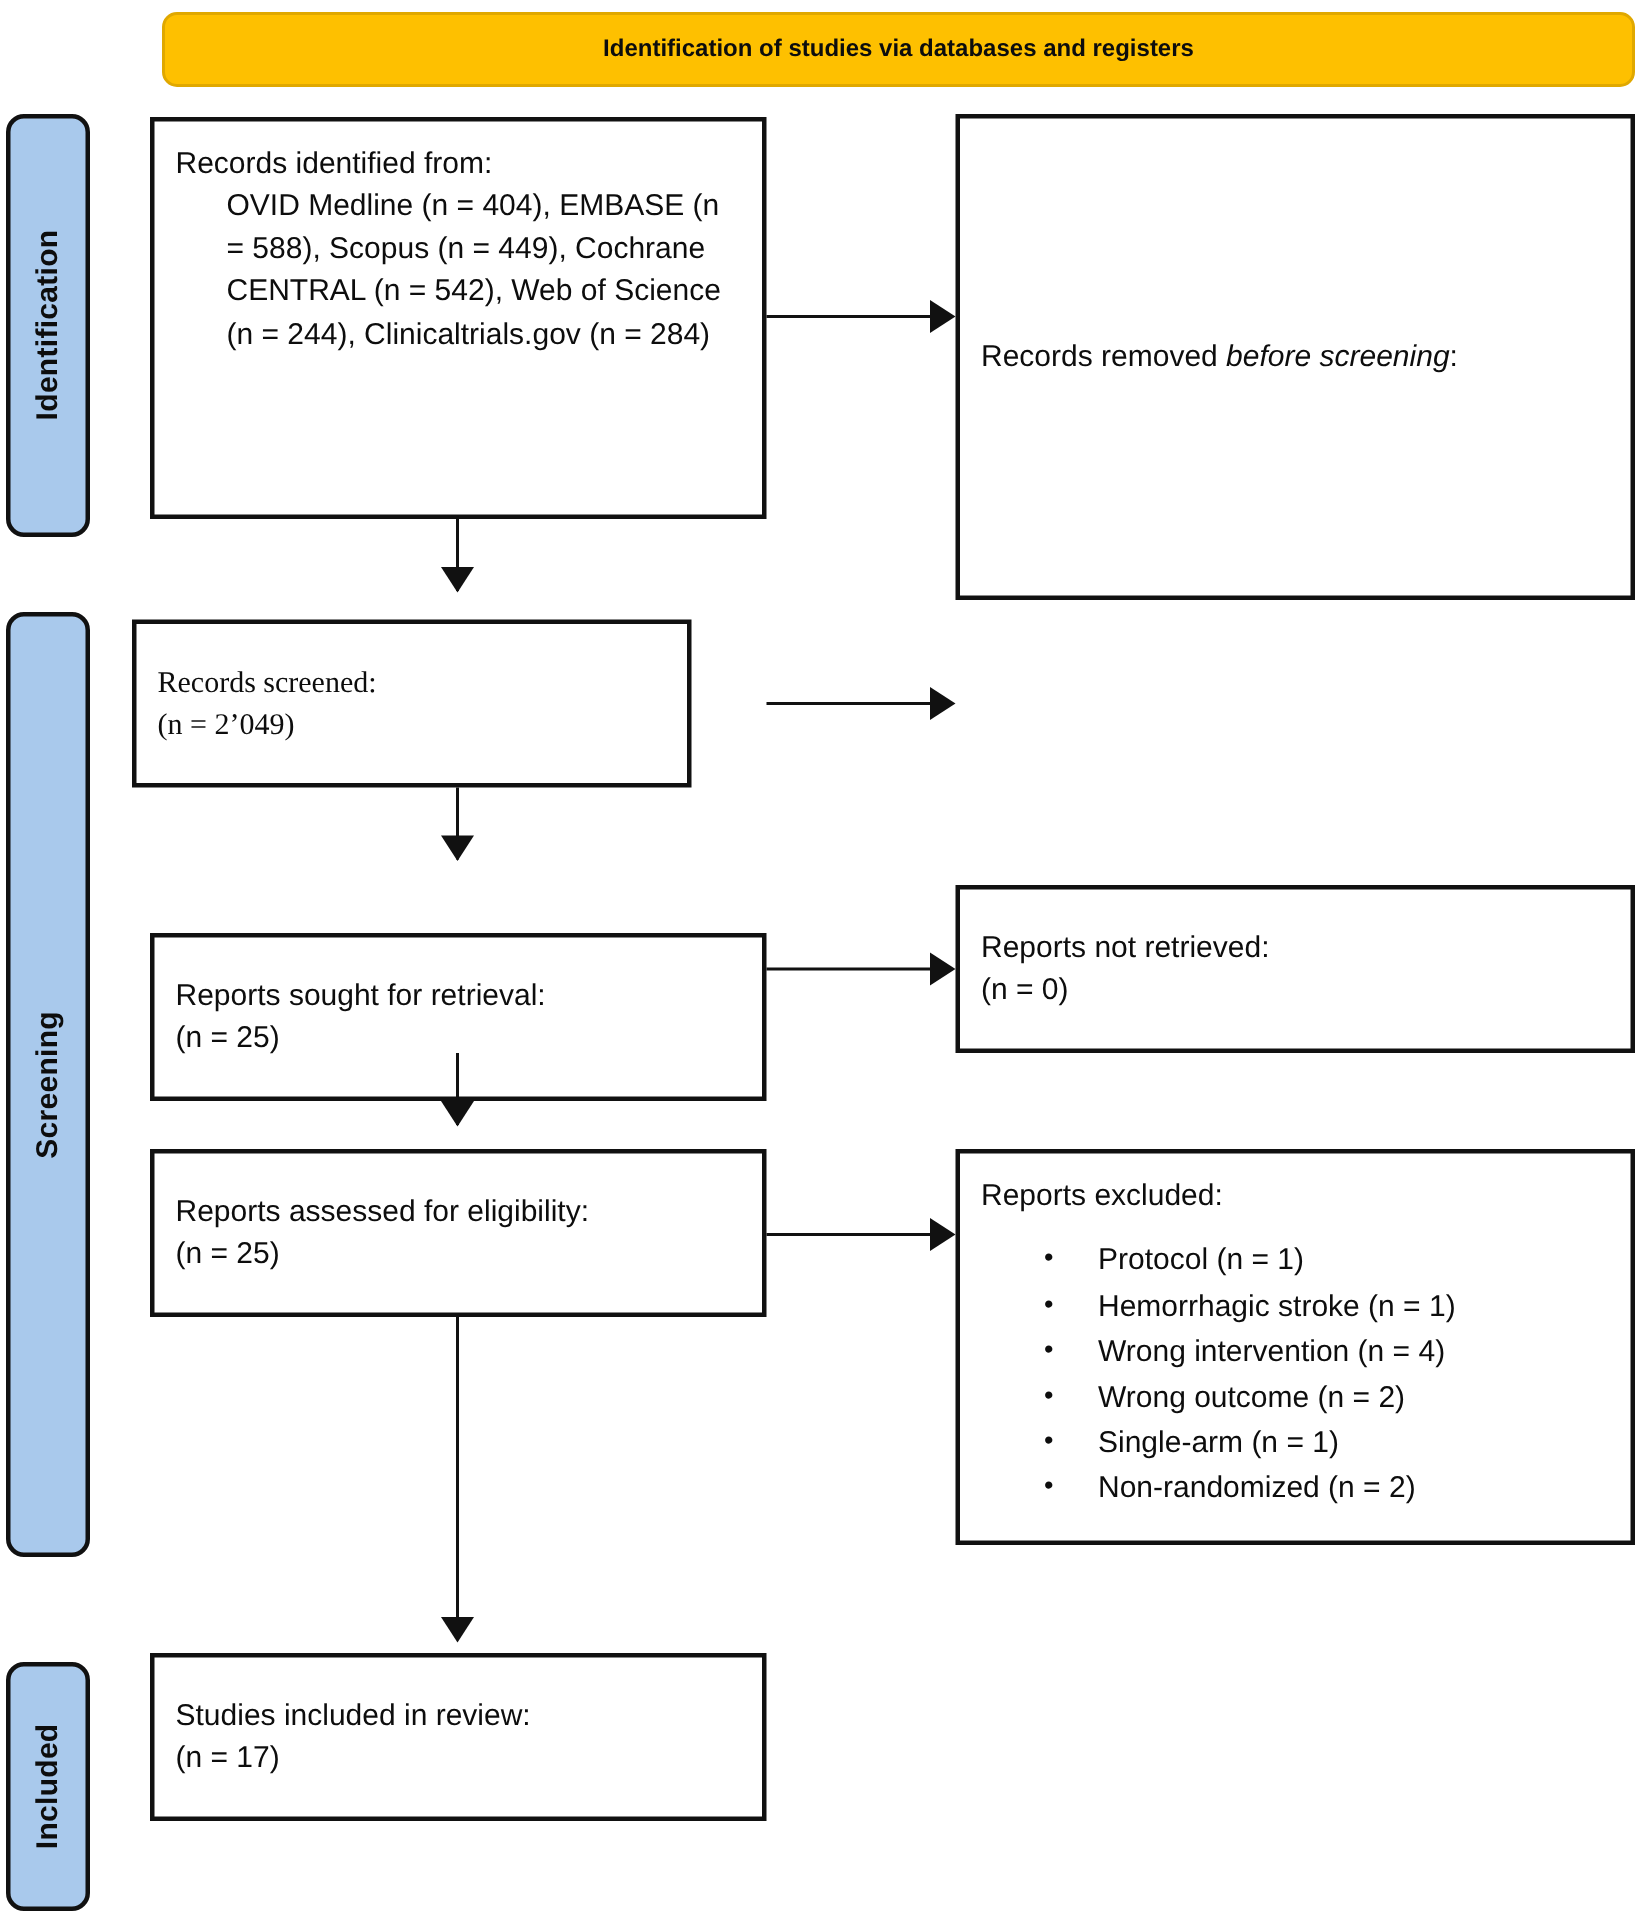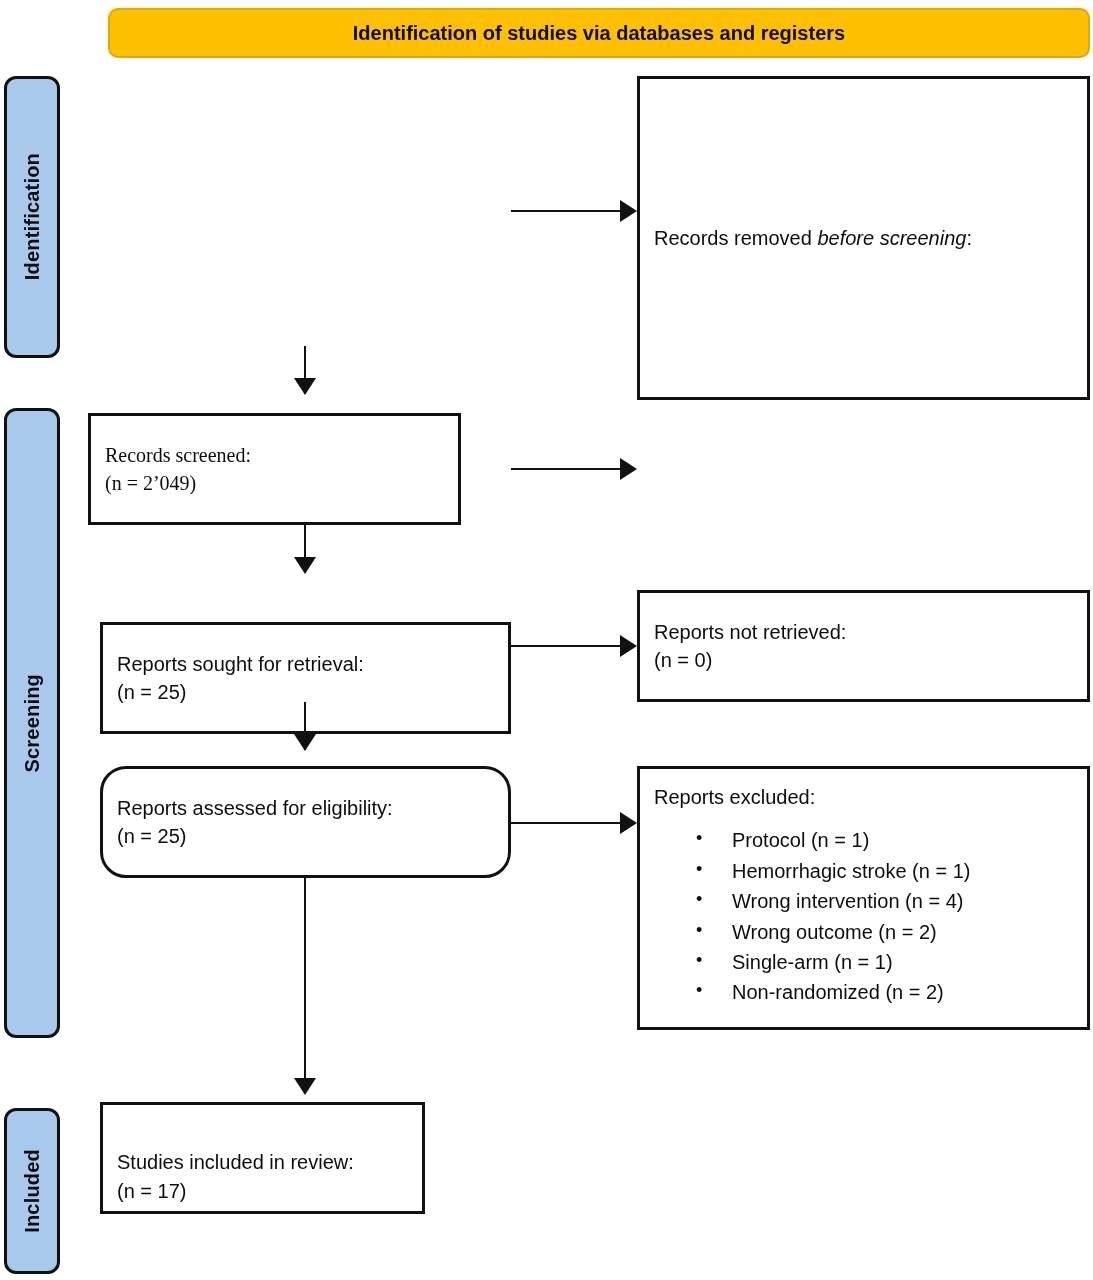--- a/index.html
+++ b/index.html
@@ -47,21 +47,21 @@
     box-sizing: border-box;
     background: #fec000;
     border: 2px solid #e0a800;
     border-radius: 10px;
     display: flex;
     align-items: center;
     justify-content: center;
   }
   .banner-text {
     font-weight: bold;
-    font-size: 20px;
+    font-size: 16px;
     color: #0d0d0d;
     text-align: center;
   }
 
   
   .flow-box {
     position: absolute;
     box-sizing: border-box;
     background: #ffffff;
     border: 3px solid #111111;
@@ -150,20 +150,26 @@
   </div>
 
   <div class="phase-tab" style="left:4px; top:1108px; width:56px; height:166px;">
     <span class="phase-label">Included</span>
   </div>
 
   <div class="banner" style="left:108px; top:8px; width:982px; height:50px;">
     <span class="banner-text">Identification of studies via databases and registers</span>
   </div>
 
+  <div class="flow-box align-top" style="left:100px; top:78px; width:411px; height:268px;">
+    <div class="box-text">
+      <span>Records identified from:</span>
+      <span class="indent">OVID Medline (n = 404), EMBASE (n = 588), Scopus (n = 449), Cochrane CENTRAL (n = 542), Web of Science (n = 244), Clinicaltrials.gov (n = 284)</span>
+    </div>
+  </div>
 
   <div class="flow-box" style="left:637px; top:76px; width:453px; height:324px;">
     <div class="box-text">
       <span>Records removed </span><span class="ital">before screening</span><span>:</span>
     </div>
   </div>
 
   <div class="conn-h" style="left:511px; top:210px; width:112px;"></div>
   <div class="arrow-right" style="left:620px; top:200px;"></div>
 
@@ -197,21 +203,21 @@
       <span>(n = 0)</span>
     </div>
   </div>
 
   <div class="conn-h" style="left:511px; top:645px; width:112px;"></div>
   <div class="arrow-right" style="left:620px; top:635px;"></div>
 
   <div class="conn-v" style="left:304px; top:702px; height:48px;"></div>
   <div class="arrow-down" style="left:294px; top:734px;"></div>
 
-  <div class="flow-box" style="left:100px; top:766px; width:411px; height:112px;border-radius:26px;">
+  <div class="flow-box" style="left:100px; top:766px; width:411px; height:112px;">
     <div class="box-text">
       <span>Reports assessed for eligibility:</span><br>
       <span>(n = 25)</span>
     </div>
   </div>
 
   <div class="flow-box align-top" style="left:637px; top:766px; width:453px; height:264px;">
     <div class="box-text">Reports excluded:</div>
     <ul class="excl-list">
       <li>
@@ -240,20 +246,20 @@
       </li>
     </ul>
   </div>
 
   <div class="conn-h" style="left:511px; top:822px; width:112px;"></div>
   <div class="arrow-right" style="left:620px; top:812px;"></div>
 
   <div class="conn-v" style="left:304px; top:878px; height:208px;"></div>
   <div class="arrow-down" style="left:294px; top:1078px;"></div>
 
-  <div class="flow-box" style="left:100px; top:1102px; width:325px; height:112px;justify-content:flex-end;">
+  <div class="flow-box" style="left:100px; top:1102px; width:411px; height:112px;">
     <div class="box-text">
       <span>Studies included in review:</span><br>
       <span>(n = 17)</span>
     </div>
   </div>
 
 </div>
 
 </body></html>

